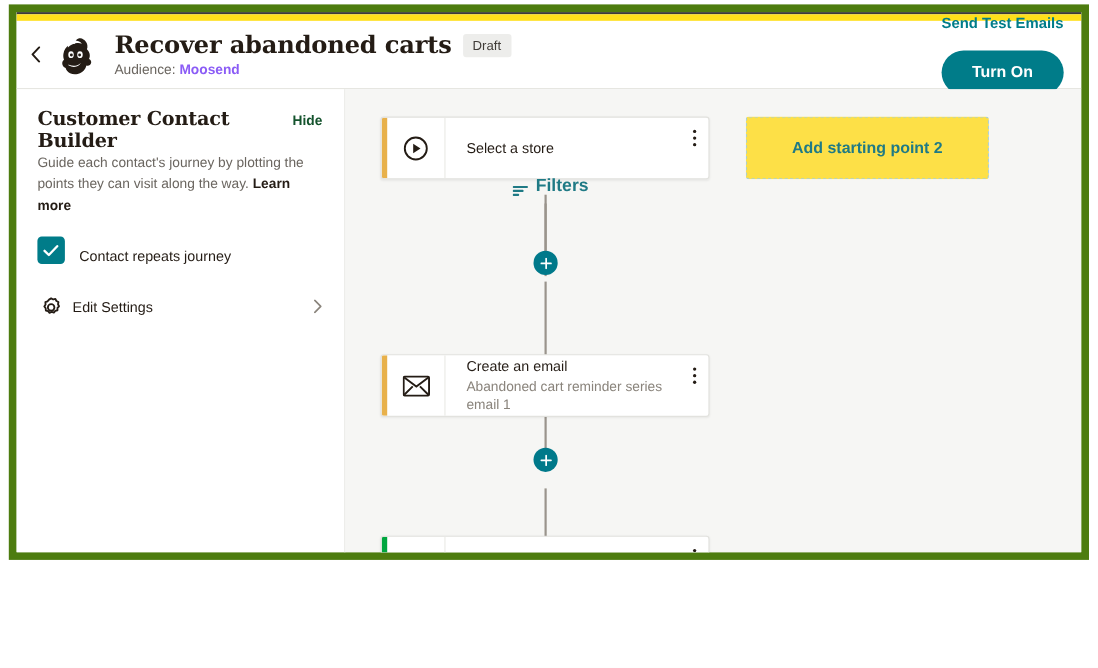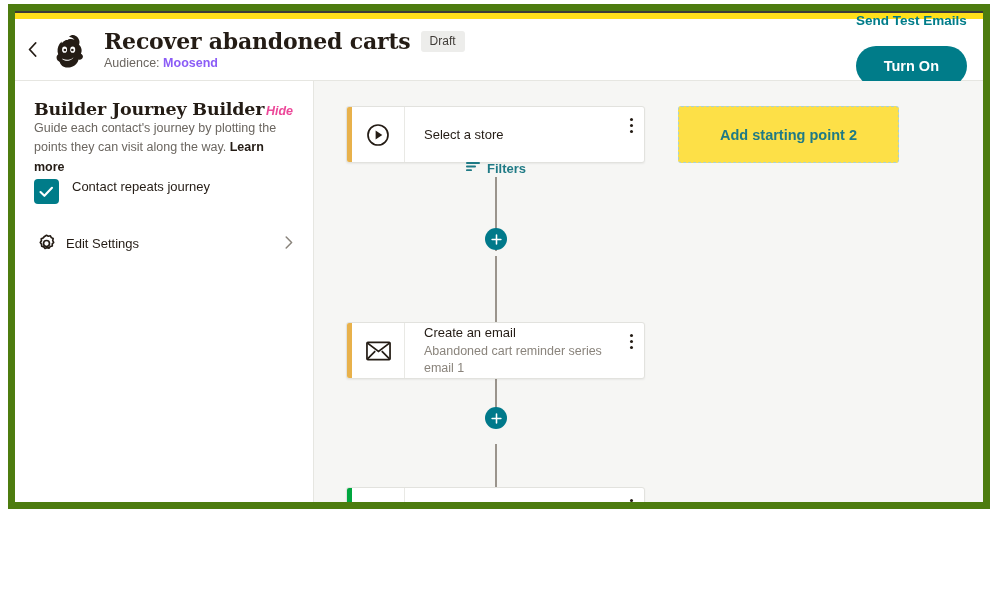--- a/index.html
+++ b/index.html
@@ -155,42 +155,41 @@
     justify-content: space-between;
   }
   .sb-title {
     font-family: "DejaVu Serif", "Liberation Serif", serif;
     font-size: 17.5px;
     font-weight: 700;
     color: #241c15;
     letter-spacing: -0.2px;
   }
   .sb-hide {
-    color: #ec4899;
+    color: #14532d;
     font-size: 12.5px;
     font-weight: 700;
     cursor: pointer;
-    font-style: italic;
   }
   .sb-desc {
     font-size: 12.5px;
     line-height: 1.55;
     color: #6b6660;
     max-width: 252px;
   }
   .sb-desc .learn {
     color: #241c15;
     font-weight: 700;
     text-decoration: none;
     cursor: pointer;
   }
   .sb-check-row {
-    margin-top: 2px;
-    display: flex;
-    align-items: flex-start;
+    margin-top: 18px;
+    display: flex;
+    align-items: flex-end;
     gap: 13px;
     cursor: pointer;
   }
   .checkbox {
     width: 25px;
     height: 25px;
     background: #007c89;
     border-radius: 4px;
     display: flex;
     align-items: center;
@@ -299,24 +298,24 @@
     display: block;
     width: 3px;
     height: 3px;
     border-radius: 50%;
     background: #241c15;
   }
 
   .filters-btn {
     position: absolute;
     display: flex;
-    align-items: flex-start;
+    align-items: flex-end;
     gap: 7px;
     color: #1f7a85;
-    font-size: 13px;
+    font-size: 16px;
     font-weight: 700;
     cursor: pointer;
     user-select: none;
   }
 
   .plus-btn {
     position: absolute;
     width: 22px;
     height: 22px;
     border-radius: 50%;
@@ -391,21 +390,21 @@
       <a class="send-test">Send Test Emails</a>
       <button class="turn-on-btn">Turn On</button>
     </div>
   </div>
 
   <div class="body-split">
 
     <div class="sidebar">
 
       <div class="sb-head">
-        <span class="sb-title">Builder Journey Builder</span>
+        <span class="sb-title">Customer Contact Builder</span>
         <span class="sb-hide">Hide</span>
       </div>
 
       <div class="sb-desc">
         <span>Guide each contact's journey by plotting the points they can visit along the way.</span>
         <a class="learn">Learn more</a>
       </div>
 
       <div class="sb-check-row">
         <span class="checkbox">

